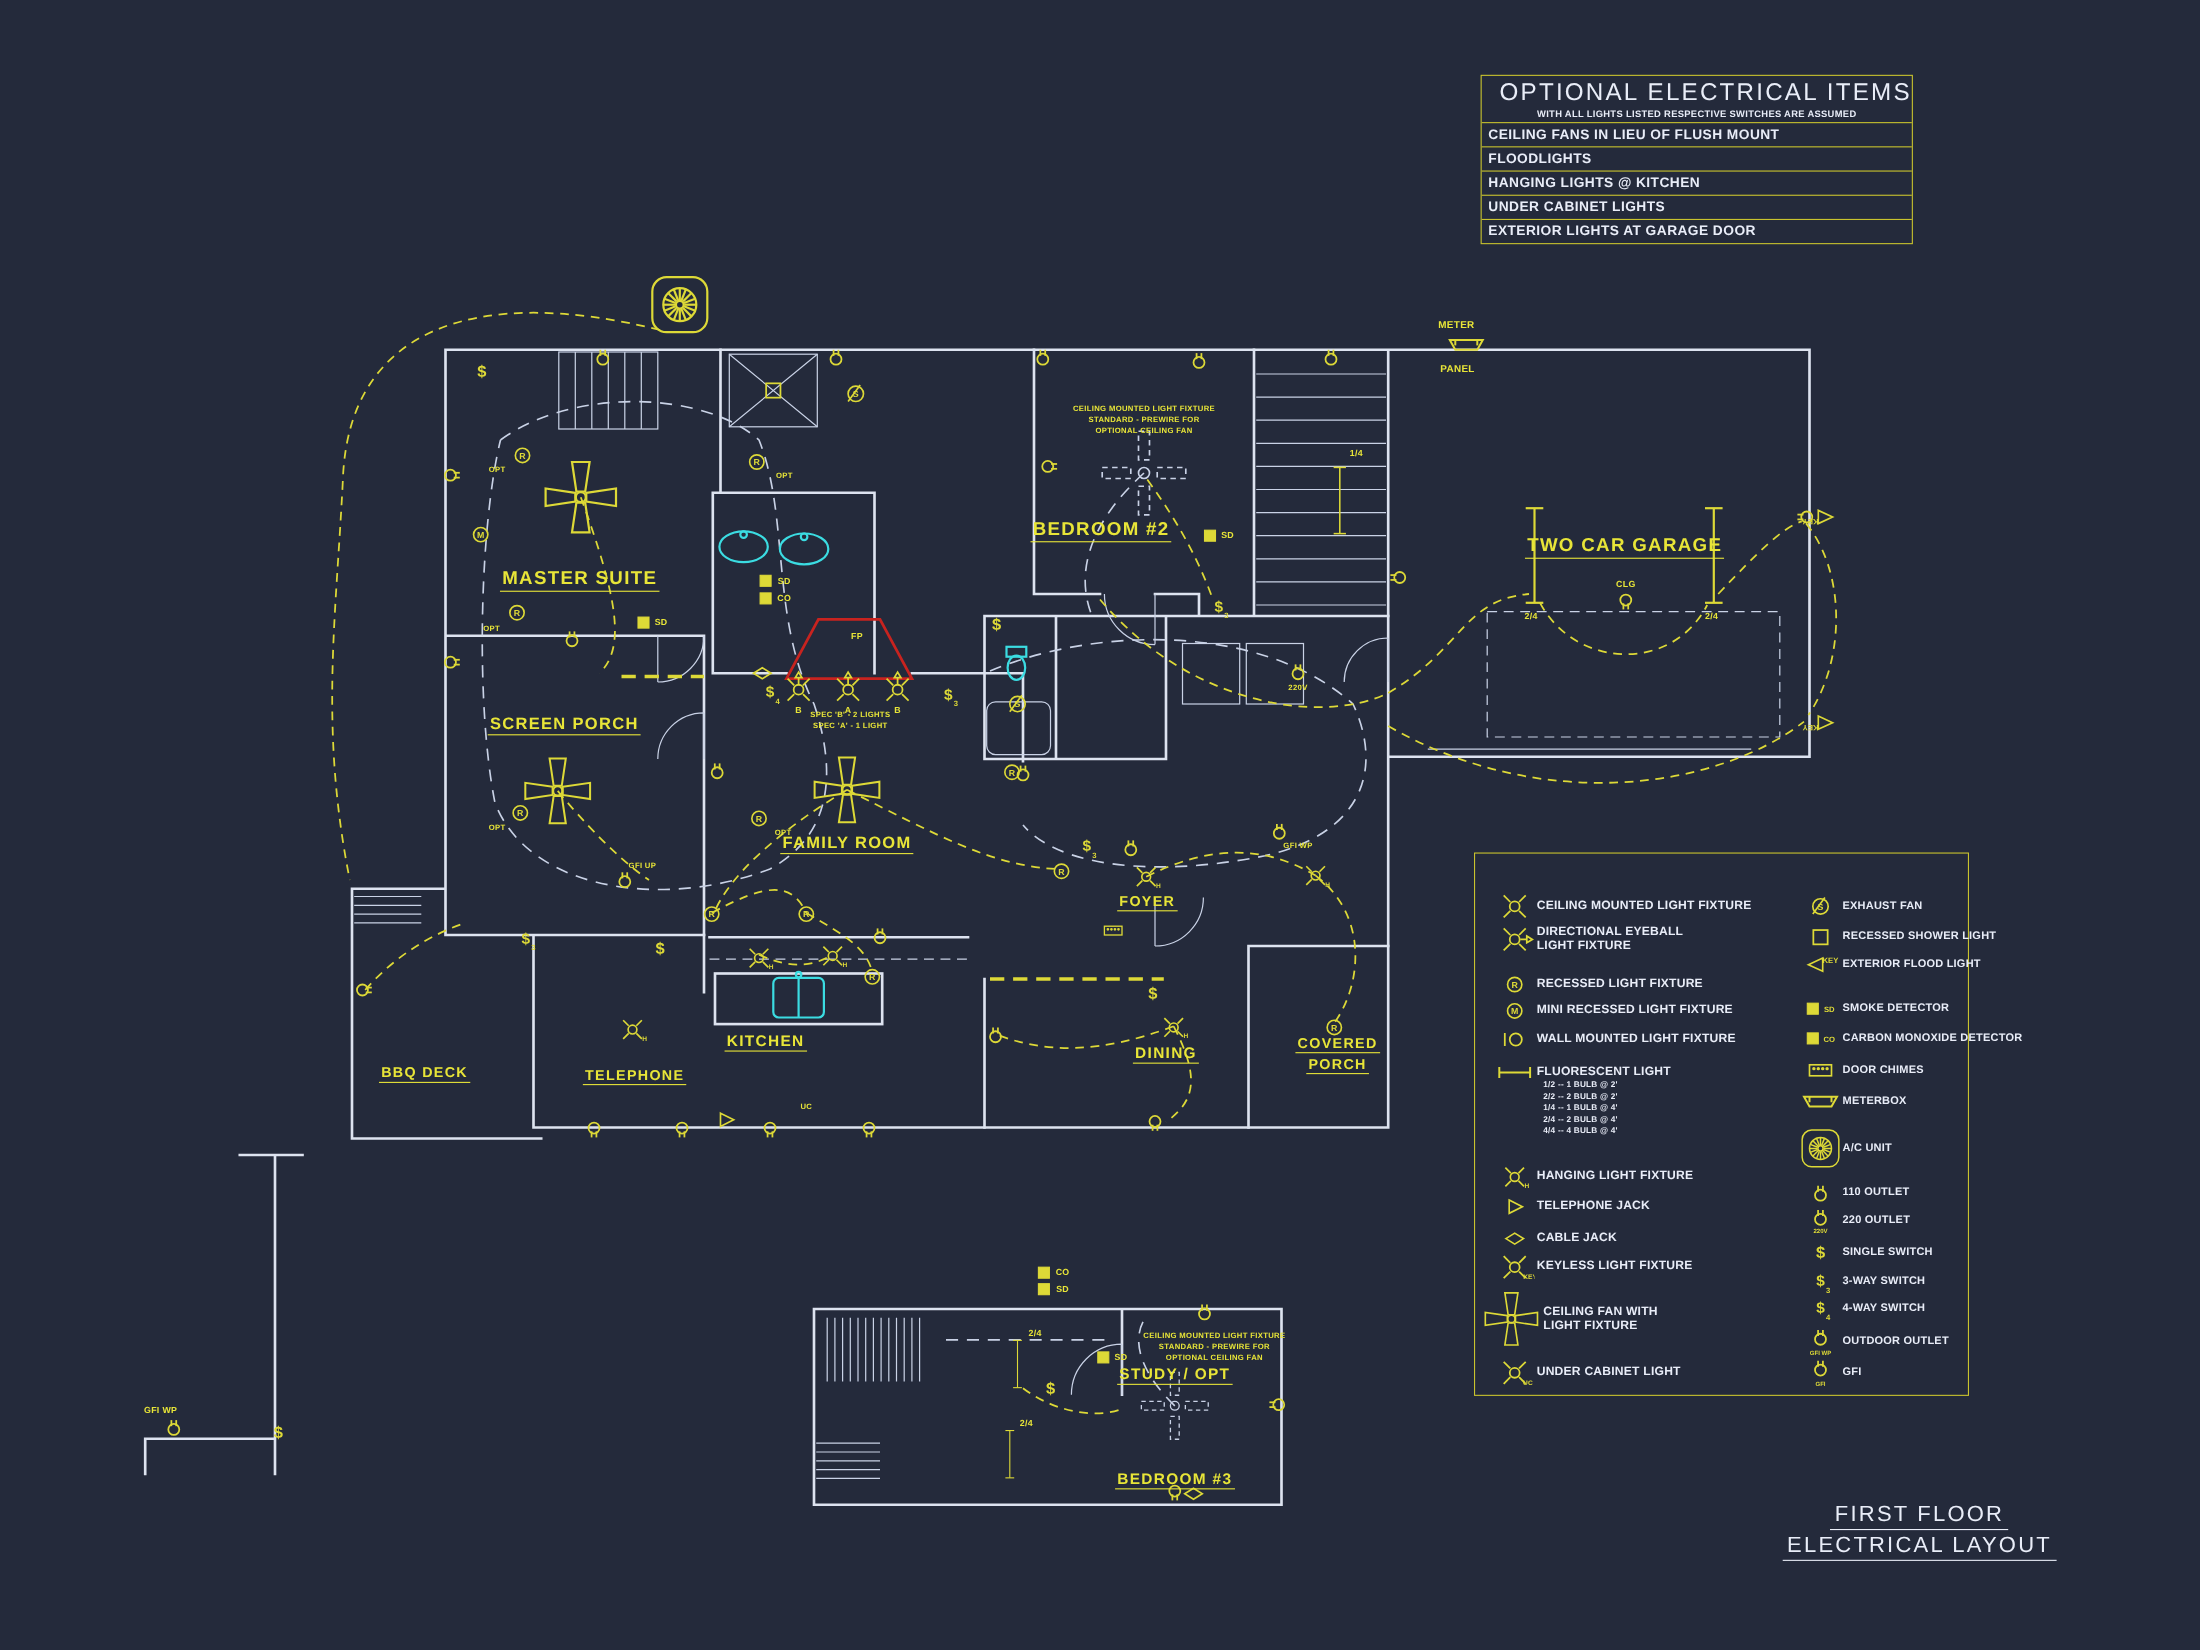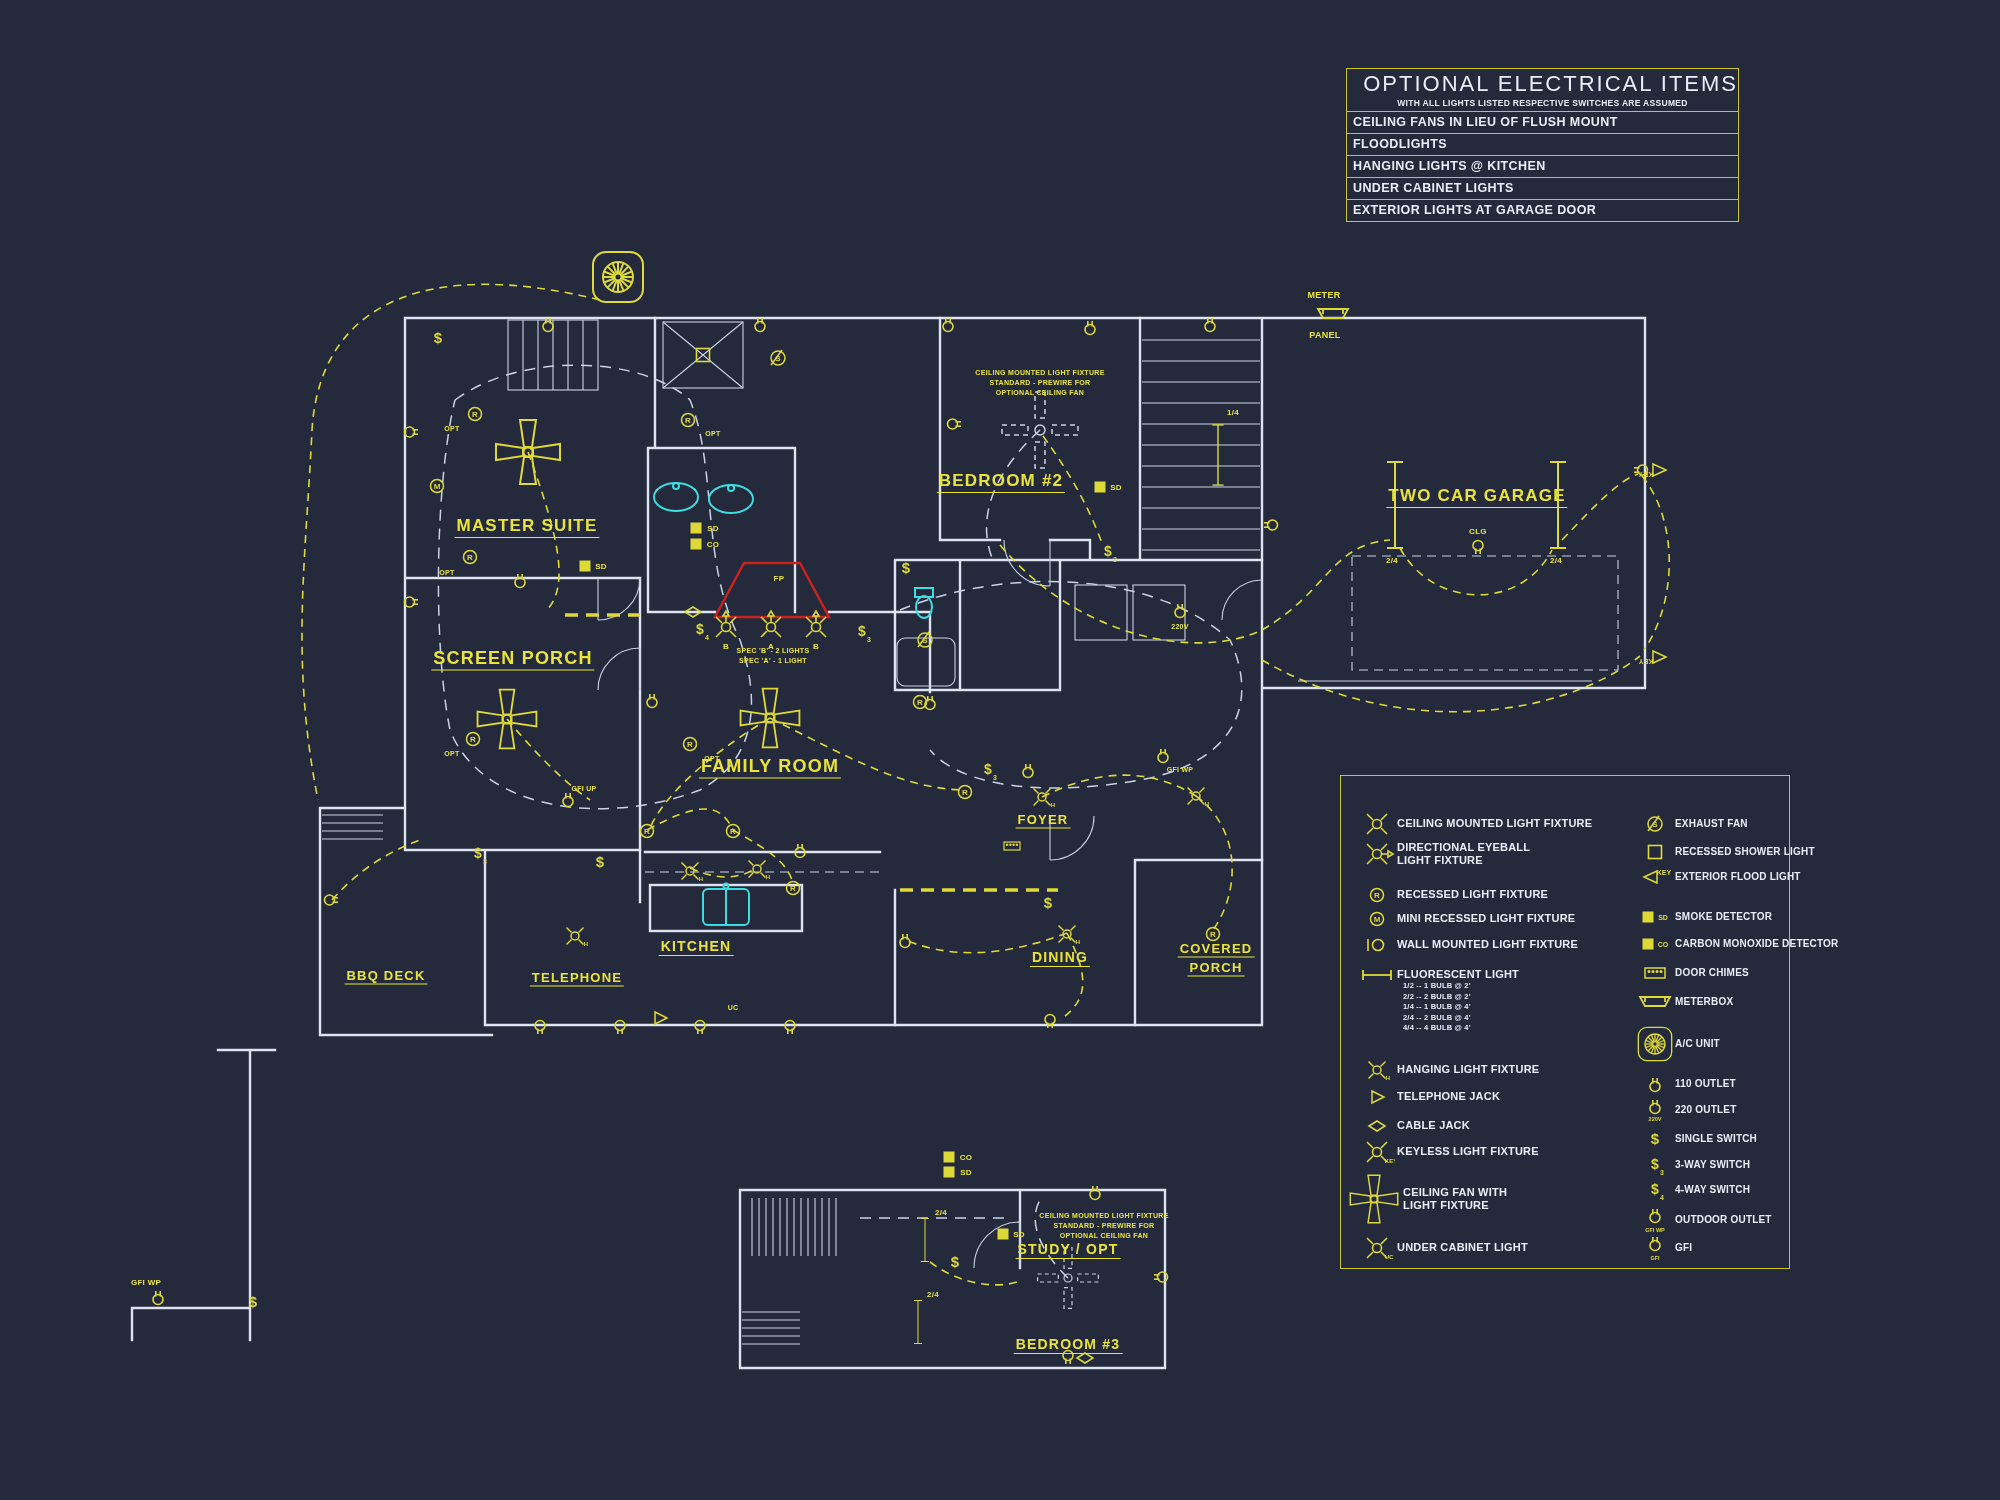--- a/index.html
+++ b/index.html
@@ -10,21 +10,21 @@
   .wall{stroke:#dde3f0;stroke-width:2.4;fill:none;stroke-linecap:square}
   .wallthin{stroke:#c9d2e6;stroke-width:1.1;fill:none}
   .wdash{stroke:#c9d2e6;stroke-width:1.5;fill:none;stroke-dasharray:11 8}
   .wdashthin{stroke:#c9d2e6;stroke-width:1.1;fill:none;stroke-dasharray:9 6}
   .ydash{stroke:#ddd937;stroke-width:1.6;fill:none;stroke-dasharray:8 6}
   .ydash2{stroke:#ddd937;stroke-width:3.4;fill:none;stroke-dasharray:13 8}
   .cyn{stroke:#3bdce2;stroke-width:2;fill:none}
   .red{stroke:#c8231f;stroke-width:2.5;fill:none}
   .gt{fill:#ddd937;font-weight:bold;text-anchor:middle;font-family:"Liberation Sans",sans-serif}
   
-  .lbl{position:absolute;transform:translate(-50%,-50%);color:#e8e538;font-size:18px;
+  .lbl{position:absolute;transform:translate(-50%,-50%);color:#e8e538;font-size:15px;
        letter-spacing:1.2px;white-space:nowrap;border-bottom:1.5px solid #e8e538;
        padding:0 2px 1px;font-weight:600}
   .note{position:absolute;transform:translate(-50%,-50%);color:#e8e538;font-size:7px;
         font-weight:700;letter-spacing:.3px;text-align:center;white-space:nowrap;line-height:1.45}
   .t{position:absolute;transform:translate(-50%,-50%);color:#e8e538;font-size:8px;
      font-weight:700;letter-spacing:.3px;white-space:nowrap}
   
   .opt{position:absolute;left:1346px;top:68px;width:391px;border:1.5px solid #c9c32e;color:#e9edf8}
   .opt-title{font-size:22px;letter-spacing:2px;text-align:right;padding-top:2px;font-weight:500}
   .opt-sub{font-size:8.5px;text-align:center;letter-spacing:.3px;padding:1px 0 3px;font-weight:600}
@@ -691,14 +691,18 @@
     <span class="lg-icon">
           <svg width="36" height="28" viewBox="-18 -14 36 28">
             <use href="#g-out" transform="translate(0,-5)"></use>
             <text class="gt" y="12" font-size="5.5">GFI</text>
           </svg>
         </span>
     <span class="lg-label sm">GFI</span>
   </div>
 </div>
 
-
+<div class="tb">
+  <div>FIRST FLOOR</div><br>
+  <div>ELECTRICAL LAYOUT</div>
 </div>
 
+</div>
+
 </body></html>

